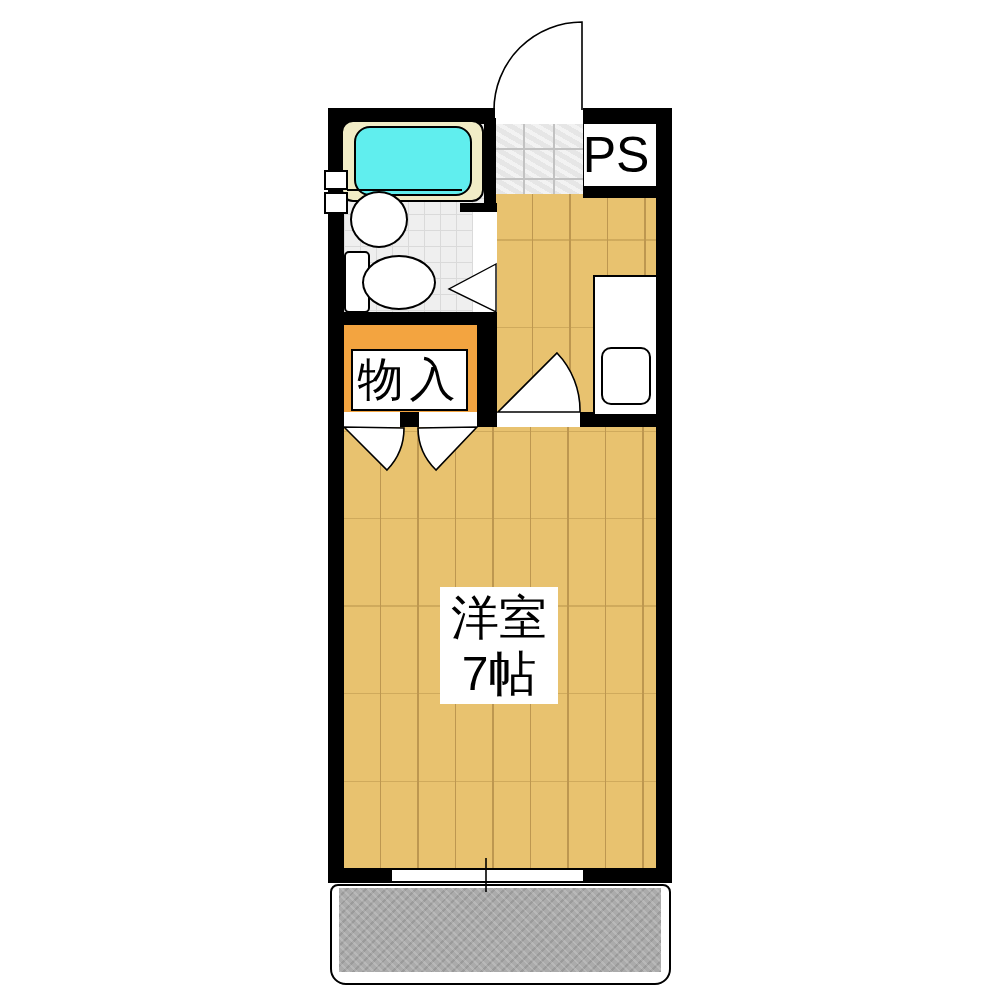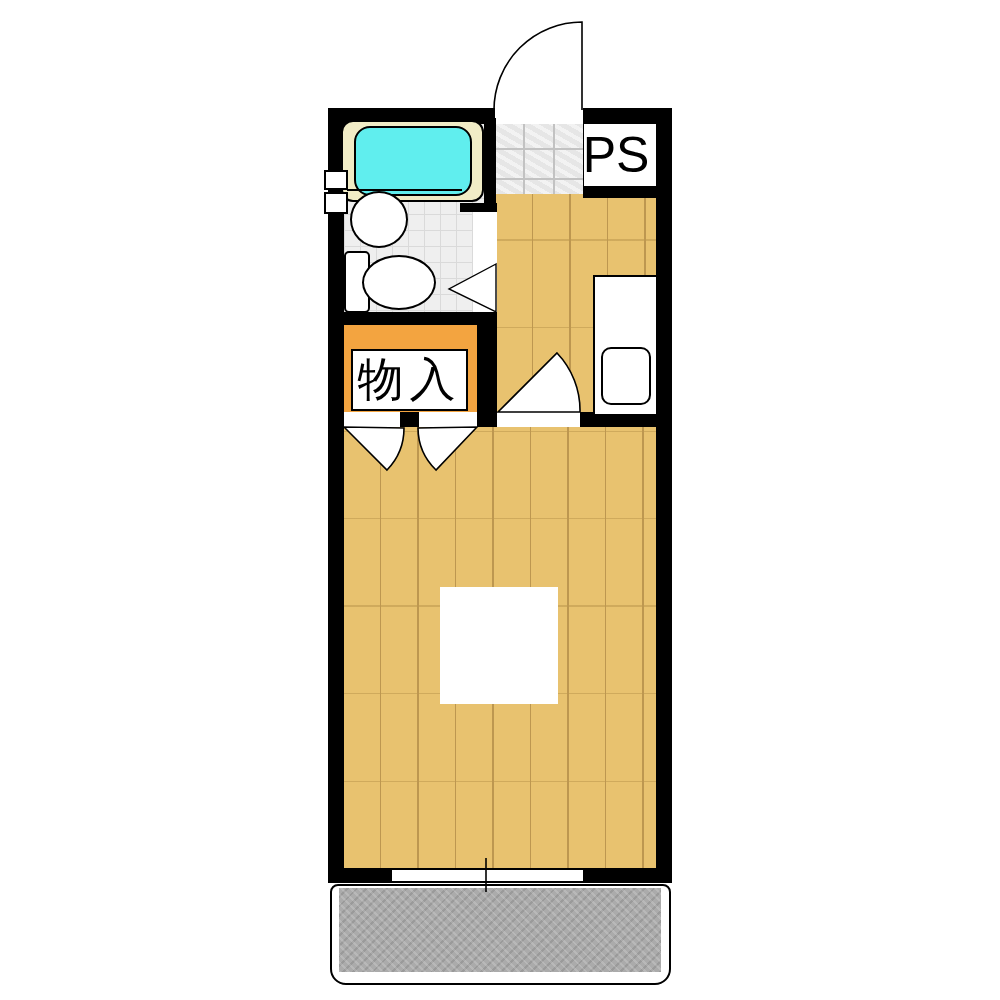--- a/index.html
+++ b/index.html
@@ -90,20 +90,22 @@
     <span>PS</span>
   </div>
 
   <div class="abs jp" style="left:351px;top:337px;width:117px;height:62px;border:2px solid #000;
               font-size:46px;letter-spacing:6px;margin-top:12px;">
     <span>物入</span>
   </div>
 
   <div class="abs jp" style="left:440px;top:587px;width:118px;height:117px;flex-direction:column;
               font-size:48px;line-height:56px;">
+    <span>洋室</span>
+    <span>7帖</span>
   </div>
 
 
   <svg class="overlay" width="1000" height="1000" viewBox="0 0 1000 1000">
     <path d="M582,110 L582,22 A88,88 0 0 0 494,110" fill="none" stroke="#000" stroke-width="1.6"></path>
     <path d="M498,412 L557,353 A83,83 0 0 1 580,412 Z" fill="#fff" stroke="#000" stroke-width="1.6"></path>
     <path d="M344,427 L387,470 A60,60 0 0 0 404,428 Z" fill="#fff" stroke="#000" stroke-width="1.6"></path>
     <path d="M477,427 L436,470 A59,59 0 0 1 418,428 Z" fill="#fff" stroke="#000" stroke-width="1.6"></path>
     <path d="M496,264 L449,289 L496,312 Z" fill="#fff" stroke="#000" stroke-width="1.4"></path>
     <path d="M486,858 L486,892" fill="none" stroke="#000" stroke-width="1.6"></path>

